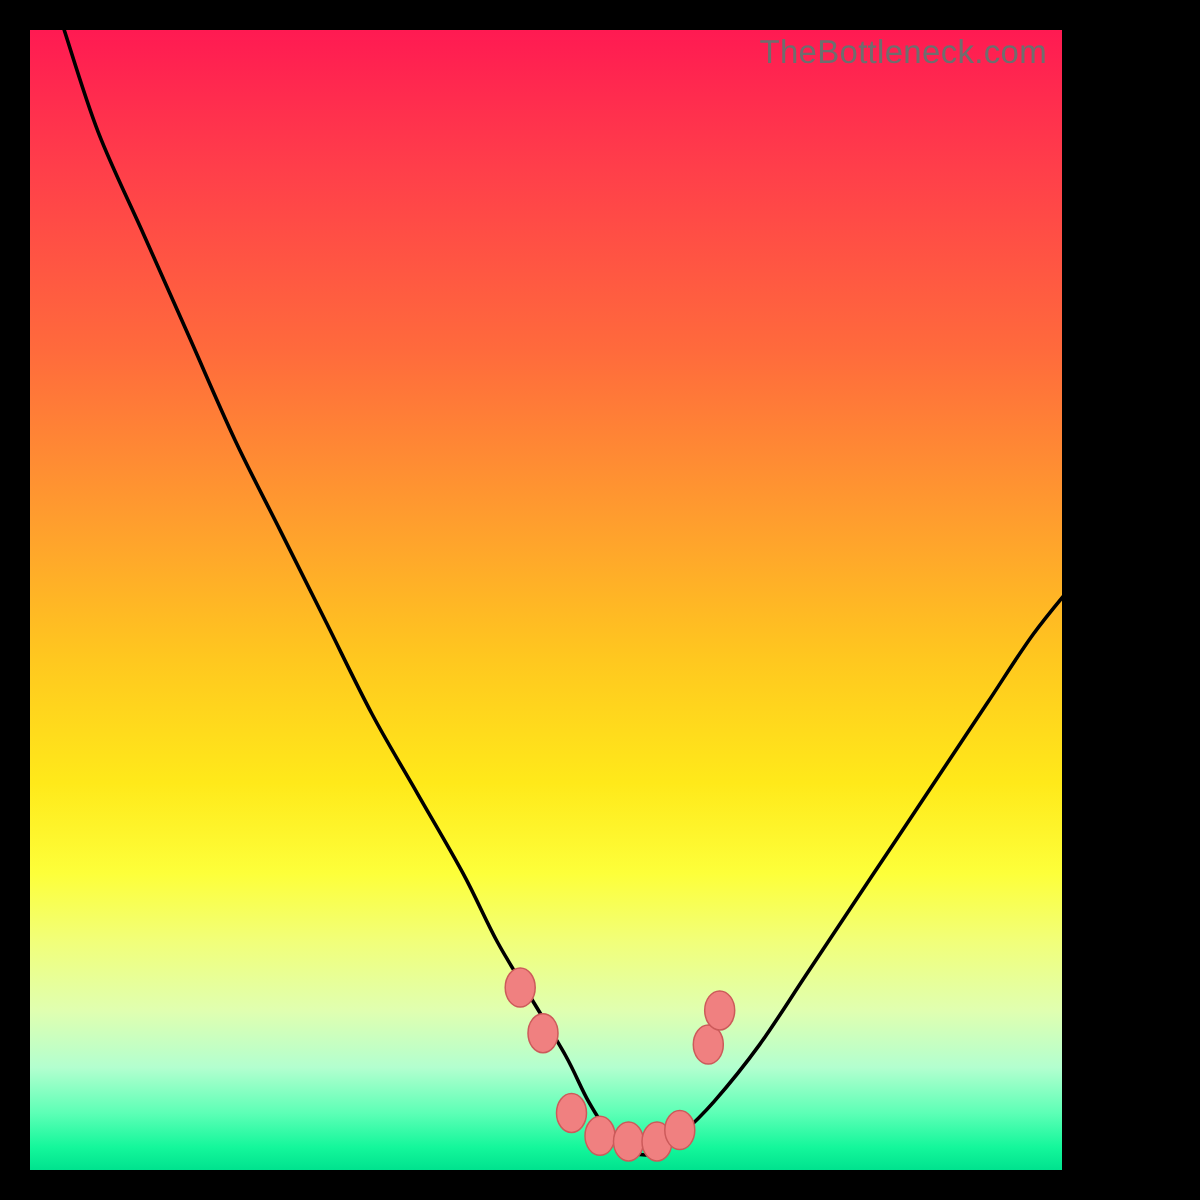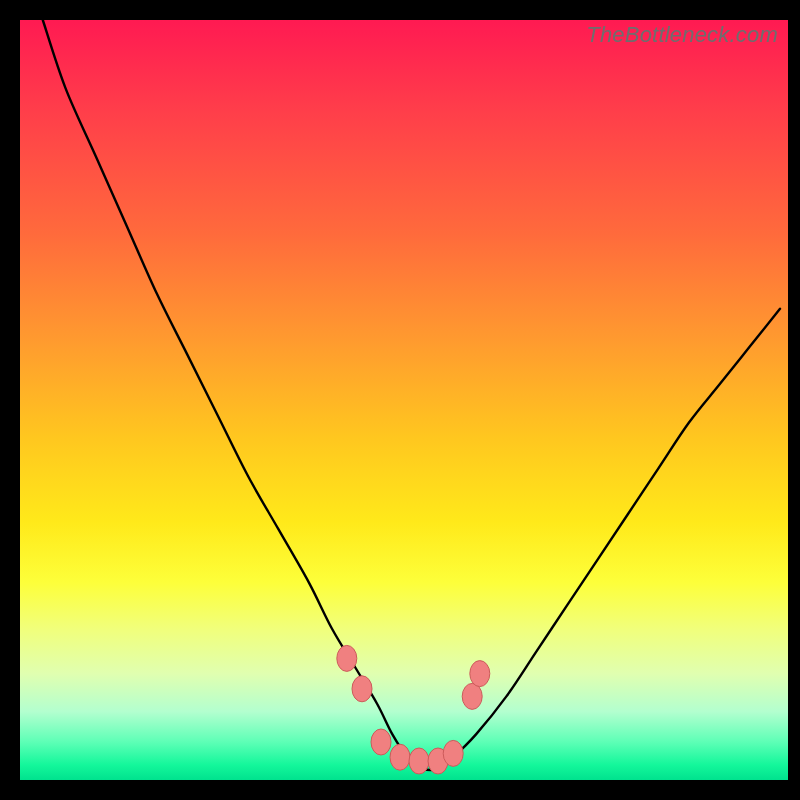--- a/index.html
+++ b/index.html
@@ -14,39 +14,38 @@
   .frame {
     position: relative;
     width: 800px;
     height: 800px;
     background: #000;
   }
   .plot {
     position: absolute;
     left: 20px;
     top: 20px;
-    width: 768px;
+    width: 688px;
     height: 760px;
     background: linear-gradient(
       to bottom,
       #ff1a52 0%,
       #ff3e4a 12%,
       #ff6a3c 28%,
       #ff9a2f 42%,
       #ffc71f 55%,
       #ffe91a 66%,
       #fdff3a 74%,
       #f1ff7a 80%,
       #e0ffb0 86%,
       #b3ffcf 91%,
       #5dffb6 95%,
       #14f79b 98%,
       #00e28e 100%
     );
-    font-style: italic;
   }
   .plot svg {
     position: absolute;
     left: 0;
     top: 0;
     width: 760px;
     height: 760px;
     overflow: visible;
   }
   .watermark {

